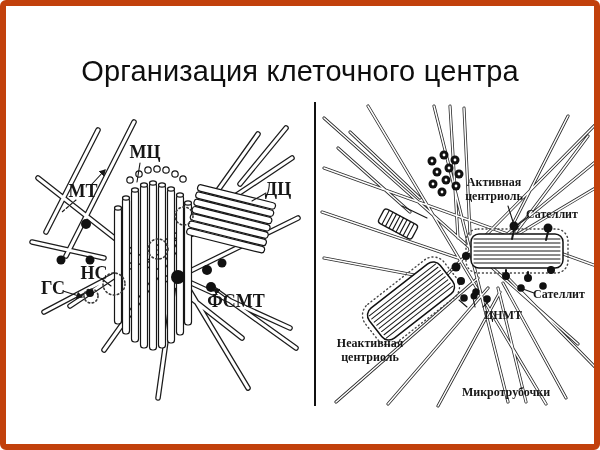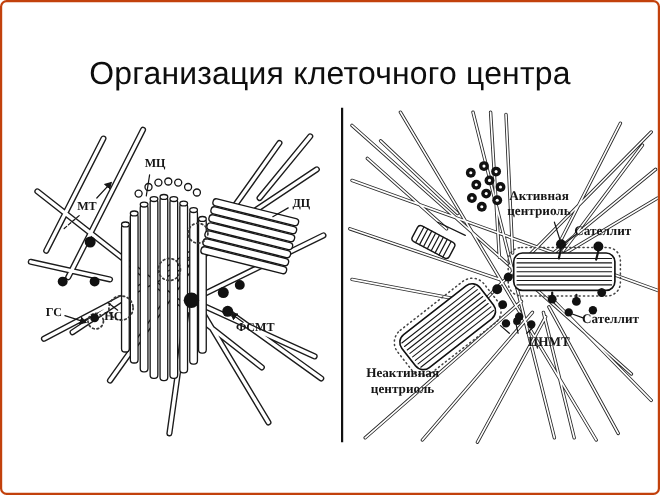--- a/index.html
+++ b/index.html
@@ -1,21 +1,21 @@
 <!DOCTYPE html>
 <html><head>
 <meta charset="utf-8">
 <style>
   html,body{margin:0;padding:0;background:#fff;}
   .slide{
     position:relative;
     width:600px;height:450px;
     box-sizing:border-box;
     background:#ffffff;
-    border:2px solid #c2410c;
+    border:6px solid #c2410c;
     border-radius:6px;
     overflow:hidden;
     font-family:"Liberation Sans", sans-serif;
   }
   .slide-title{
     position:absolute;
     top:30px;left:0;right:0;
     text-align:center;
     font-size:29px;
     font-weight:400;
@@ -27,21 +27,21 @@
   .label{
     position:absolute;
     transform:translate(-50%,-50%);
     font-family:"Liberation Serif", serif;
     font-weight:700;
     color:#161616;
     white-space:pre-line;
     text-align:center;
     line-height:1.18;
   }
-  .lbl-l{font-size:11px;}
+  .lbl-l{font-size:18px;}
   .lbl-r{font-size:12px;}
 </style>
 </head>
 <body>
 
 <div class="slide">
 
   <h1 class="slide-title">Организация клеточного центра</h1>
 
   <svg class="artwork" width="600" height="450" viewBox="0 0 600 450" xmlns="http://www.w3.org/2000/svg">
@@ -222,25 +222,26 @@
         <path d="M522 211 L508 222"></path>
         <path d="M528 287 L517 283"></path>
         <path d="M461 301 L453 294 M469 301 L467 292 M477 301 L483 295"></path>
       </g>
     </g>
   </svg>
 
   <div class="label lbl-l" style="left:139px;top:147px;">МЦ</div>
   <div class="label lbl-l" style="left:77px;top:186px;text-align:center;">МТ</div>
   <div class="label lbl-l" style="left:272px;top:184px;">ДЦ</div>
-  <div class="label lbl-l" style="left:101px;top:268px;margin-top:18px;">НС</div>
+  <div class="label lbl-l" style="left:88px;top:268px;">НС</div>
   <div class="label lbl-l" style="left:47px;top:283px;">ГС</div>
   <div class="label lbl-l" style="left:230px;top:296px;text-align:right;">ФСМТ</div>
 
   <div class="label lbl-r" style="left:488px;top:183px;">Активная
 центриоль</div>
   <div class="label lbl-r" style="left:546px;top:208px;">Сателлит</div>
   <div class="label lbl-r" style="left:553px;top:288px;">Сателлит</div>
   <div class="label lbl-r" style="left:469px;top:309px;margin-left:28px;">ЦНМТ</div>
   <div class="label lbl-r" style="left:364px;top:344px;">Неактивная
 центриоль</div>
+  <div class="label lbl-r" style="left:500px;top:386px;">Микротрубочки</div>
 
 </div>
 
 </body></html>

